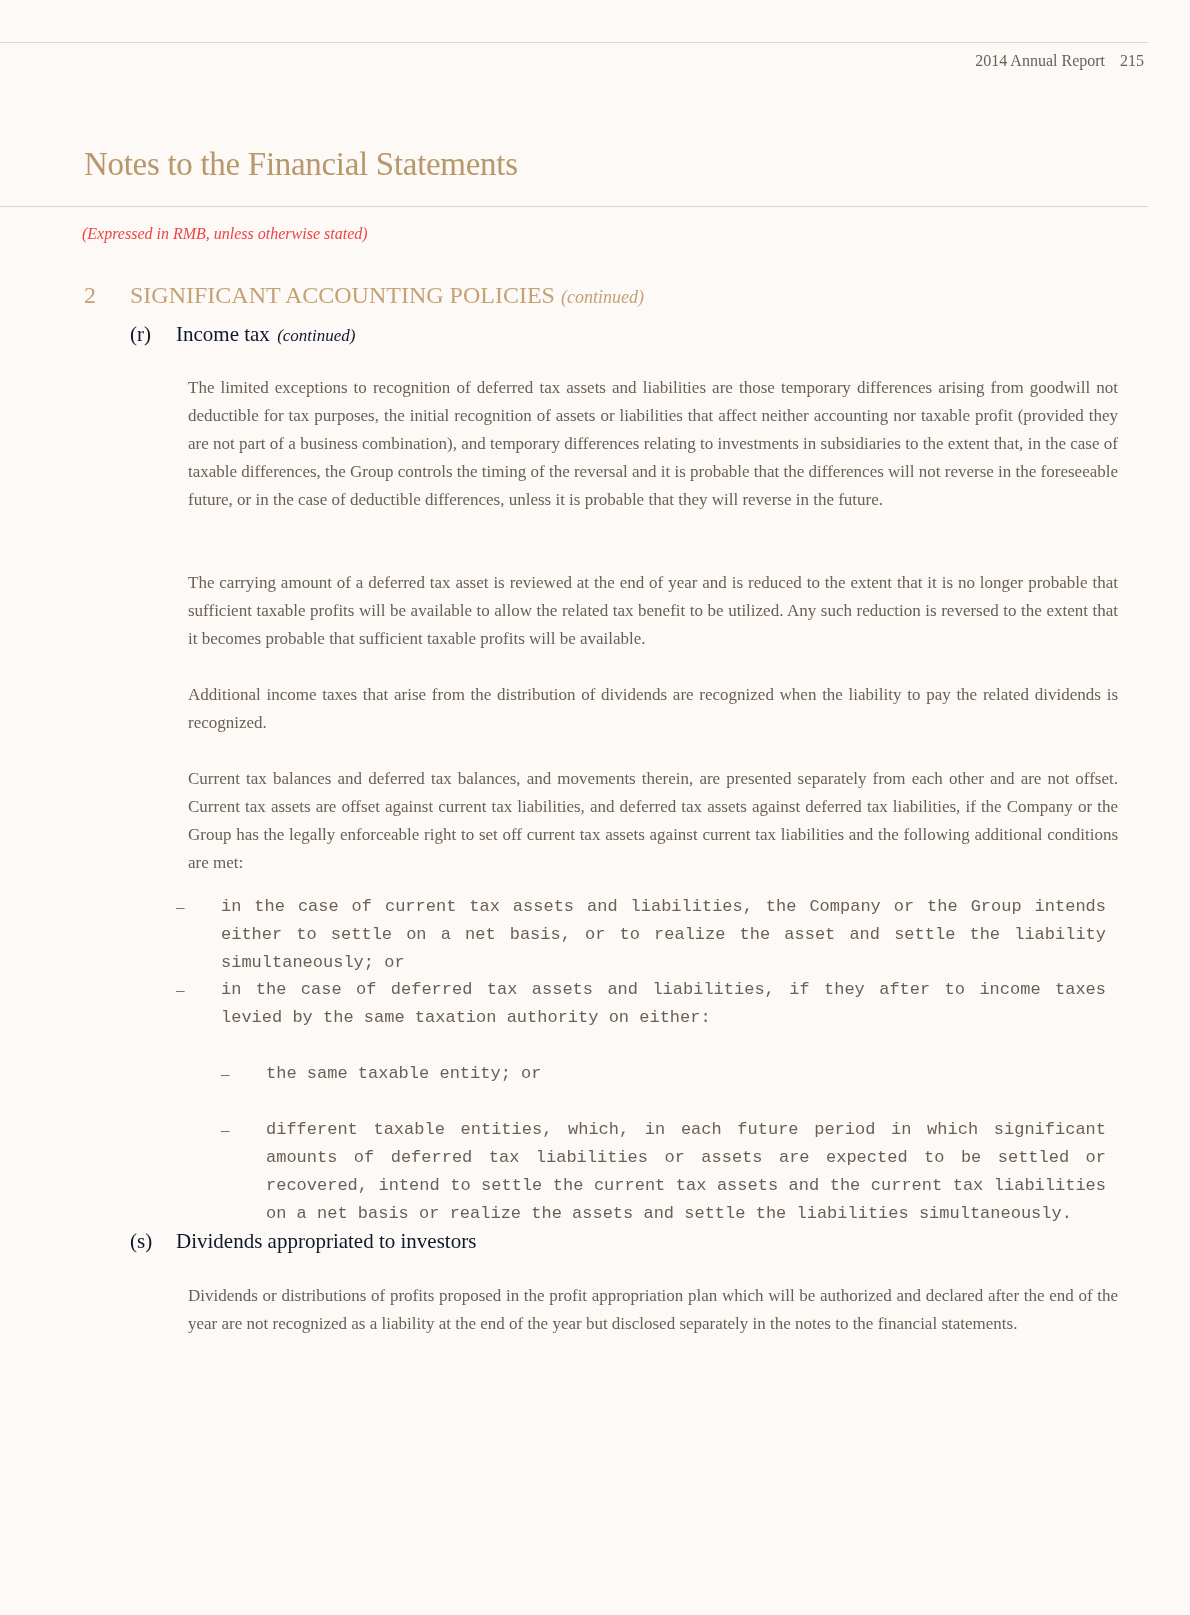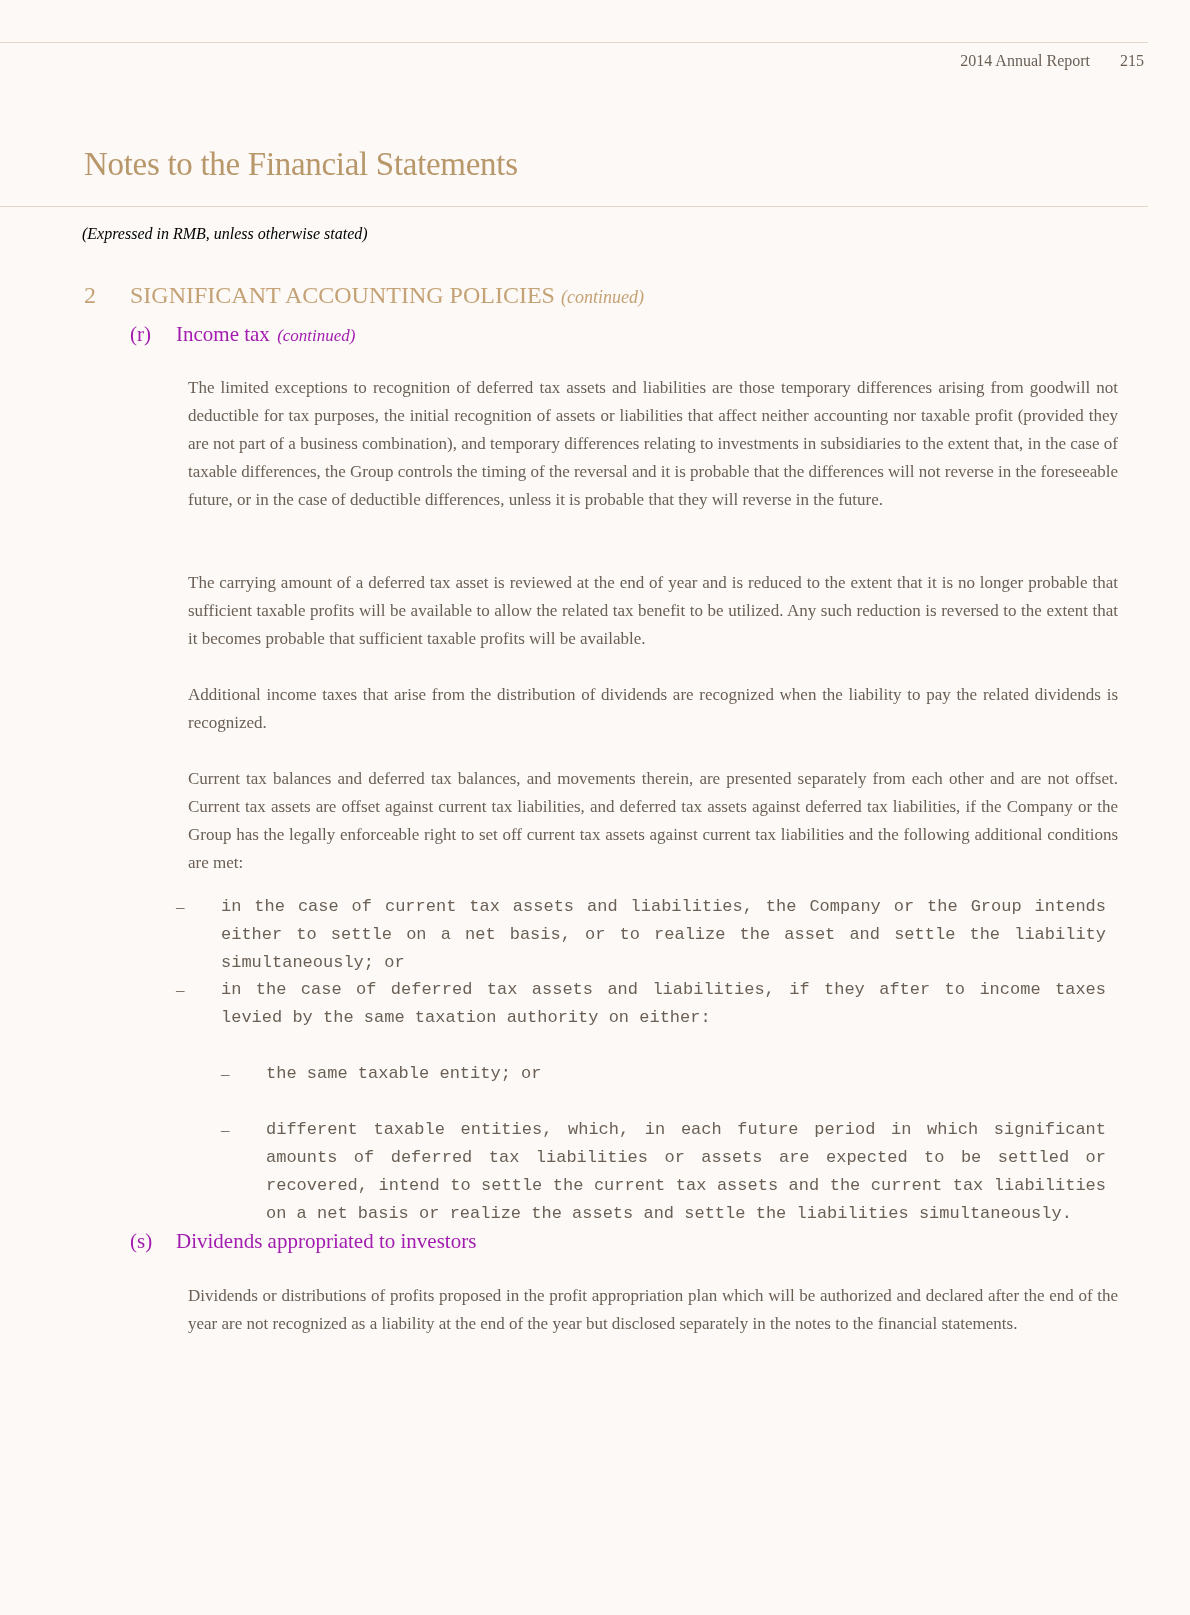--- a/index.html
+++ b/index.html
@@ -6,28 +6,28 @@
   body {
     width: 1190px; height: 1615px;
     background: #fcf9f6;
     font-family: "Liberation Serif", "DejaVu Serif", serif;
     color: #6a5f55;
     position: relative;
     overflow: hidden;
   }
   .top-rule { position: absolute; left: 0; top: 42px; width: 1148px; height: 1px; background: #e3d6c6; }
   .running-head { position: absolute; right: 46px; top: 52px; font-size: 16px; color: #6a5f55; }
-  .running-head .pg { margin-left: 30px; }
+  .running-head .pg { margin-left: 15px; }
   .page-title { position: absolute; left: 84px; top: 146px; font-size: 33px; color: #b8976a; margin: 0; font-weight: normal; letter-spacing: -0.3px; }
   .title-rule { position: absolute; left: 0; top: 206px; width: 1148px; height: 1px; background: #e3d6c6; }
-  .subtitle { position: absolute; left: 82px; top: 225px; font-size: 16px; font-style: italic; color: #000000; text-align: right; }
+  .subtitle { position: absolute; left: 82px; top: 225px; font-size: 16px; font-style: italic; color: #ef4444; text-align: right; }
   .sec-head { position: absolute; left: 84px; top: 282px; font-size: 24px; color: #c4a275; }
   .sec-head .num { display: inline-block; width: 46px; }
   .sec-head .cont { font-style: italic; font-size: 18px; color: #c4a275; margin-left: 6px; }
-  .sub-head { position: absolute; left: 130px; font-size: 21px; color: #a21caf; }
+  .sub-head { position: absolute; left: 130px; font-size: 21px; color: #0f172a; }
   .sub-head .lbl { display: inline-block; width: 46px; }
   .sub-head .cont { font-style: italic; font-size: 17px; margin-left: 2px; }
   .para { position: absolute; left: 176px; width: 930px; font-size: 17px; line-height: 28px; text-align: justify; margin: 12px; }
   .bullet { position: absolute; font-size: 17px; line-height: 28px; }
   .bullet .dash { position: absolute; left: 0; top: 0; }
   .bullet .txt { position: absolute; left: 45px; text-align: justify; margin: 0; font-family: Liberation Mono, monospace; }
 </style>
 </head>
 <body>
 

